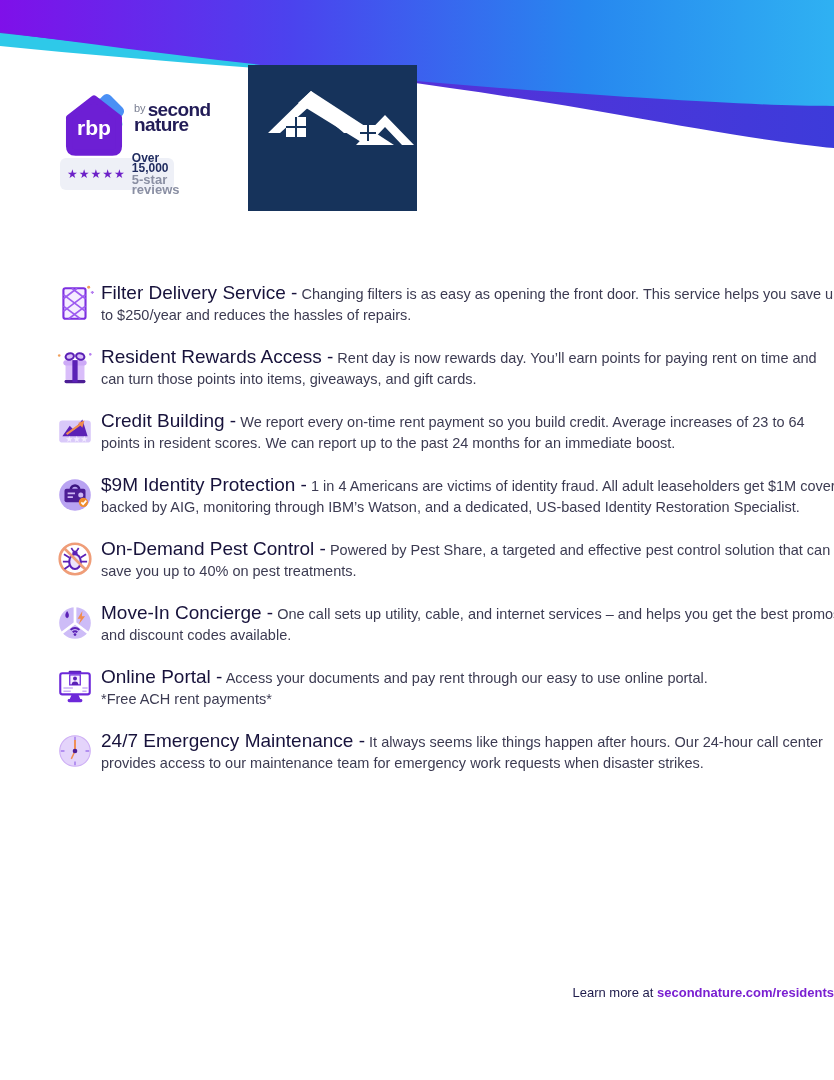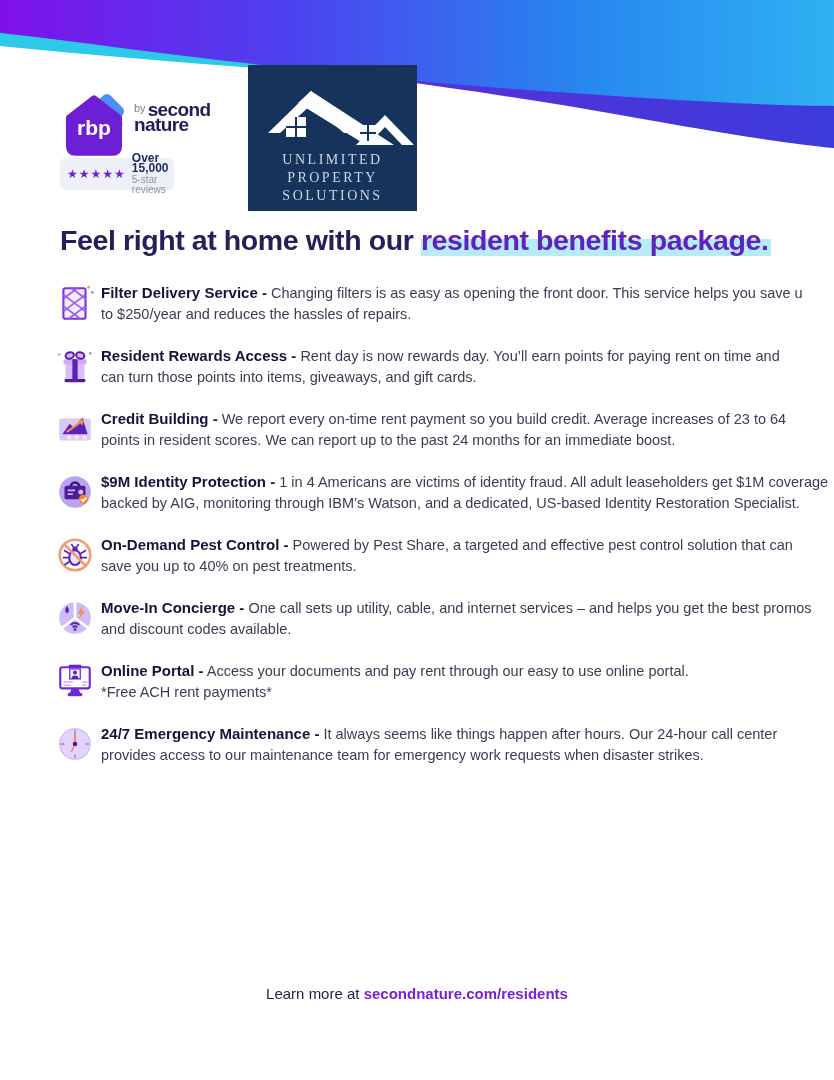--- a/index.html
+++ b/index.html
@@ -12,42 +12,42 @@
   .rbp-badge{position:absolute;left:0;top:4px;width:68px;height:68px;}
   .sn-word{position:absolute;left:74px;top:12px;width:70px;line-height:17px;
            font-weight:700;font-size:19px;letter-spacing:-0.6px;color:#221c57;}
   .sn-word .by{font-size:11px;font-weight:400;color:#7a7f92;margin-right:2px;vertical-align:4px;letter-spacing:0;}
   .sn-line2{display:block;text-align:left;margin-top:-2px;}
   .reviews{position:absolute;left:0;top:70px;width:114px;height:32px;background:#eef0f7;border-radius:6px;
            display:flex;align-items:center;padding:0 7px;box-sizing:border-box;}
   .stars{color:#6d21c8;font-size:12px;letter-spacing:1px;white-space:nowrap;}
   .rev-text{margin-left:6px;line-height:10px;}
   .rev-title{font-size:12px;font-weight:700;color:#1e2a5e;display:block;}
-  .rev-sub{font-size:10px;color:#8a8fa3;display:block;margin-top:2px;}
+  .rev-sub{font-size:13px;color:#8a8fa3;display:block;margin-top:2px;font-weight:bold;}
   .divider{position:absolute;left:214px;top:0px;width:2px;height:106px;background:#35c8e8;}
   
   .ups-logo{position:absolute;left:248px;top:65px;width:169px;height:146px;background:#16335b;}
   .ups-text{position:absolute;left:0;top:86px;width:100%;text-align:center;
             font-family:"Liberation Serif", serif;color:#ccd6e4;font-size:14px;
             letter-spacing:2.5px;line-height:18px;}
   
   .headline{position:absolute;left:60px;top:224px;width:760px;font-size:28.5px;
             font-weight:600;letter-spacing:-0.4px;color:#23205a;white-space:nowrap;}
   .hl{color:#6021c0;font-weight:800;
       background:linear-gradient(#b5ecf8,#b5ecf8) left 0 bottom 0px / 100% 17px no-repeat;
       padding-right:3px;}
   
   .benefits{position:absolute;left:55px;top:283px;width:900px;}
   .benefit{display:flex;align-items:flex-start;margin-bottom:22px;}
   .bicon{flex:0 0 40px;width:40px;height:40px;margin-right:6px;}
   .btext{font-size:14.5px;line-height:20.5px;color:#3c3b52;width:860px;}
-  .btitle{font-weight:700;font-size:15px;color:#17123b;text-align:right;}
+  .btitle{font-weight:400;font-size:19px;color:#17123b;text-align:right;}
   .bdesc{white-space:pre-line;}
   
-  .footer{position:absolute;left:0;top:985px;width:834px;text-align:center;font-size:15px;color:#1e1b4b;}
+  .footer{position:absolute;left:0;top:985px;width:834px;text-align:right;font-size:13px;color:#1e1b4b;}
   .footer .link{color:#7a1fd1;font-weight:700;cursor:pointer;}
   .doccode{position:absolute;right:42px;top:1084px;font-size:10px;color:#4a4a4a;letter-spacing:0.2px;}
 </style>
 </head>
 <body>
 
 <div class="page">
 
   <svg class="wave" viewBox="0 0 834 170">
     <defs>
@@ -97,28 +97,22 @@
         <rect x="38" y="52" width="20" height="20" fill="#ffffff"></rect>
         <line x1="48" y1="52" x2="48" y2="72" stroke="#16335b" stroke-width="2"></line>
         <line x1="38" y1="62" x2="58" y2="62" stroke="#16335b" stroke-width="2"></line>
       </g>
       <g>
         <rect x="112" y="60" width="16" height="16" fill="#ffffff"></rect>
         <line x1="120" y1="60" x2="120" y2="76" stroke="#16335b" stroke-width="2"></line>
         <line x1="112" y1="68" x2="128" y2="68" stroke="#16335b" stroke-width="2"></line>
       </g>
     </svg>
-    <div class="ups-text">
-      <span>UNLIMITED</span><br>
-      <span>PROPERTY</span><br>
-      <span>SOLUTIONS</span>
-    </div>
-  </div>
-
-  <div class="headline"><span>Feel right at home with our </span><span class="hl">resident benefits package.</span></div>
+  </div>
+
 
   <div class="benefits">
 
     <div class="benefit">
       <svg class="bicon" viewBox="0 0 38 38">
         <rect x="8" y="5" width="21" height="29" rx="2" fill="#f5edff" stroke="#7c2fe0" stroke-width="2"></rect>
         <path d="M8 15 L21 5 M8 27 L29 11 M13 34 L29 22" stroke="#9d5cf0" stroke-width="1.6" fill="none"></path>
         <path d="M16 5 L29 15 M8 11 L29 27 M8 22 L24 34" stroke="#9d5cf0" stroke-width="1.6" fill="none"></path>
         <circle cx="32" cy="4" r="1.4" fill="#f0a05a"></circle>
         <path d="M34 9 h3 M35.5 7.5 v3" stroke="#b57ef0" stroke-width="1.2"></path>

